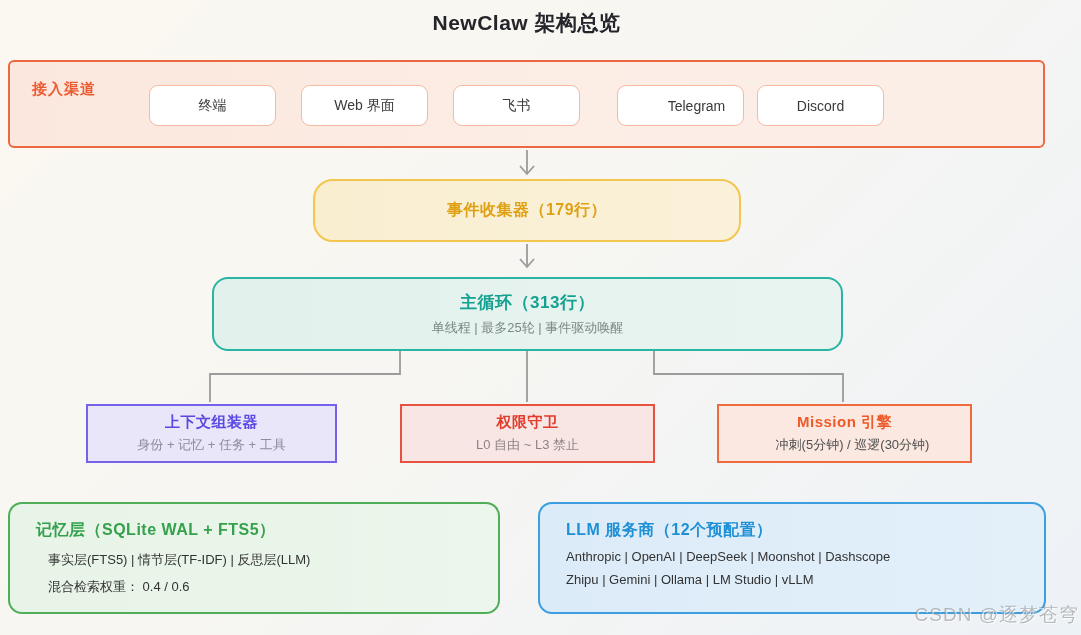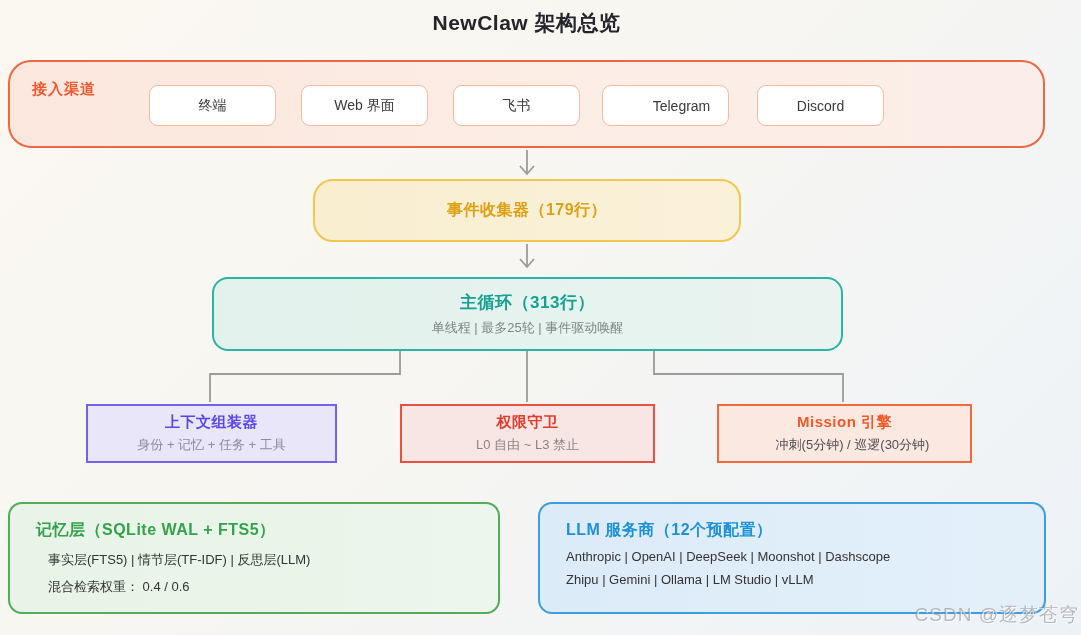--- a/index.html
+++ b/index.html
@@ -16,35 +16,35 @@
     font-size:21px;font-weight:bold;color:#24242a;letter-spacing:.5px;
   }
 
   
   svg.wires{position:absolute;left:0;top:0;width:1081px;height:635px;pointer-events:none;}
   svg.wires path, svg.wires line, svg.wires polyline{stroke:#9b9b9b;stroke-width:1.8;fill:none;}
 
   
   .channels{
     position:absolute;left:8px;top:60px;width:1037px;height:88px;box-sizing:border-box;
-    border:2px solid #ec6840;border-radius:23px;
+    border:2px solid #ec6840;border-radius:6px;
     background:linear-gradient(90deg,#fbe7dd 0%,#fceee6 60%,#fbeee8 100%);
   }
   .channels-label{
     position:absolute;left:22px;top:18px;
     font-size:15px;font-weight:bold;color:#ec5a32;letter-spacing:1px;
   }
   .channel-btn{
     position:absolute;top:23px;width:127px;height:41px;box-sizing:border-box;
     background:#ffffff;border:1px solid #f7b9a0;border-radius:9px;
     display:flex;align-items:center;justify-content:center;
     font-size:14px;color:#3a3a3a;
   }
   .channel-btn.c0{left:139px;} .channel-btn.c1{left:291px;} .channel-btn.c2{left:443px;}
-  .channel-btn.c3{left:592px;padding-left:32px;} .channel-btn.c4{left:747px;}
+  .channel-btn.c3{left:607px;padding-left:32px;} .channel-btn.c4{left:747px;}
 
   
   .node{position:absolute;box-sizing:border-box;display:flex;flex-direction:column;
         align-items:center;justify-content:center;text-align:center;}
   .node .t{font-weight:bold;}
   .node .s{margin-top:5px;}
 
   .collector{
     left:313px;top:179px;width:428px;height:63px;
     border:2px solid #f3c64f;border-radius:20px;

